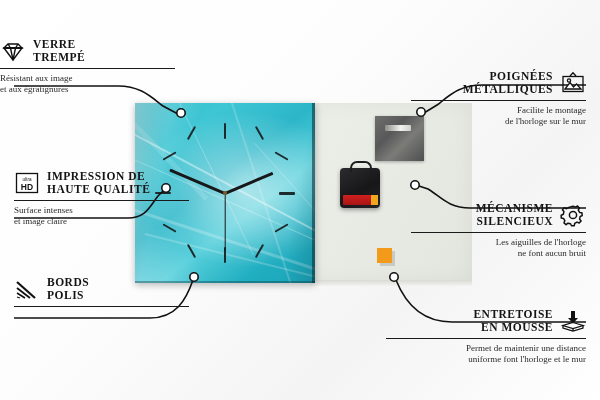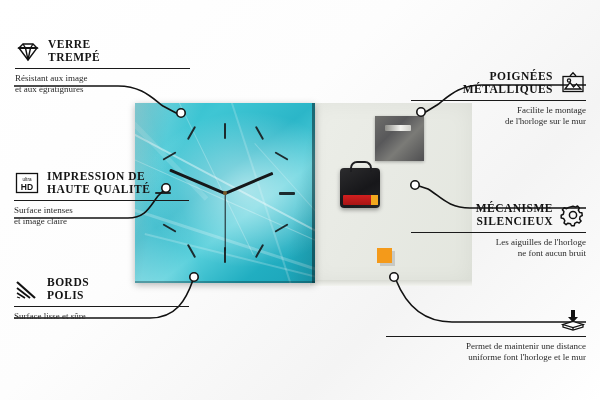--- a/index.html
+++ b/index.html
@@ -176,21 +176,21 @@
     <g fill="#ffffff" stroke="#121212" stroke-width="1.6">
       <circle cx="181" cy="113" r="4.2"></circle>
       <circle cx="166" cy="188" r="4.2"></circle>
       <circle cx="194" cy="277" r="4.2"></circle>
       <circle cx="421" cy="112" r="4.2"></circle>
       <circle cx="415" cy="185" r="4.2"></circle>
       <circle cx="394" cy="277" r="4.2"></circle>
     </g>
   </svg>
 
-  <div class="feature left" style="left:15px;top:38px;width:175px;">
+  <div class="feature left" style="left:0;top:38px;width:175px;">
     <div class="head">
       <span class="icon">
         <svg viewBox="0 0 26 24" width="26" height="24" fill="none" stroke="#111" stroke-width="1.4">
           <path d="M4 9 L13 21 L22 9 Z"></path>
           <path d="M4 9 L8 5 L18 5 L22 9 Z"></path>
           <path d="M8 5 L10.5 9 M18 5 L15.5 9 M10.5 9 L13 21 L15.5 9 M4 9 L22 9"></path>
         </svg>
       </span>
       <span class="title">
         <span>VERRE</span><br>
@@ -234,23 +234,20 @@
           <path d="M3 16 L11 21" stroke-width="1.5"></path>
           <path d="M3 20 L6 21" stroke-width="1.2"></path>
         </svg>
       </span>
       <span class="title">
         <span>BORDS</span><br>
         <span>POLIS</span>
       </span>
     </div>
     <div class="rule"></div>
-    <div class="desc">
-      <span>Surface lisse et sûre</span>
-    </div>
   </div>
 
   <div class="feature right" style="left:411px;top:38px;width:175px;">
     <div class="head">
       <span class="title">
         <span>POIGNÉES</span><br>
         <span>MÉTALLIQUES</span>
       </span>
       <span class="icon">
         <svg viewBox="0 0 26 24" width="26" height="24" fill="none" stroke="#111" stroke-width="1.3">
@@ -283,20 +280,24 @@
     </div>
     <div class="rule"></div>
     <div class="desc">
       <span>Les aiguilles de l'horloge</span><br>
       <span>ne font aucun bruit</span>
     </div>
   </div>
 
   <div class="feature right" style="left:386px;top:276px;width:200px;">
     <div class="head">
+      <span class="title">
+        <span>ENTRETOISE</span><br>
+        <span>EN MOUSSE</span>
+      </span>
       <span class="icon">
         <svg viewBox="0 0 26 24" width="26" height="24" fill="none" stroke="#111" stroke-width="1.3">
           <path d="M11 2 L15 2 L15 9 L18 9 L13 14.5 L8 9 L11 9 Z" fill="#111" stroke="none"></path>
           <path d="M13 13.5 L23 16.5 L13 19.5 L3 16.5 Z" fill="#fff"></path>
           <path d="M3 16.5 L3 19 L13 22 L23 19 L23 16.5"></path>
           <path d="M13 19.5 L13 22"></path>
         </svg>
       </span>
     </div>
     <div class="rule"></div>

